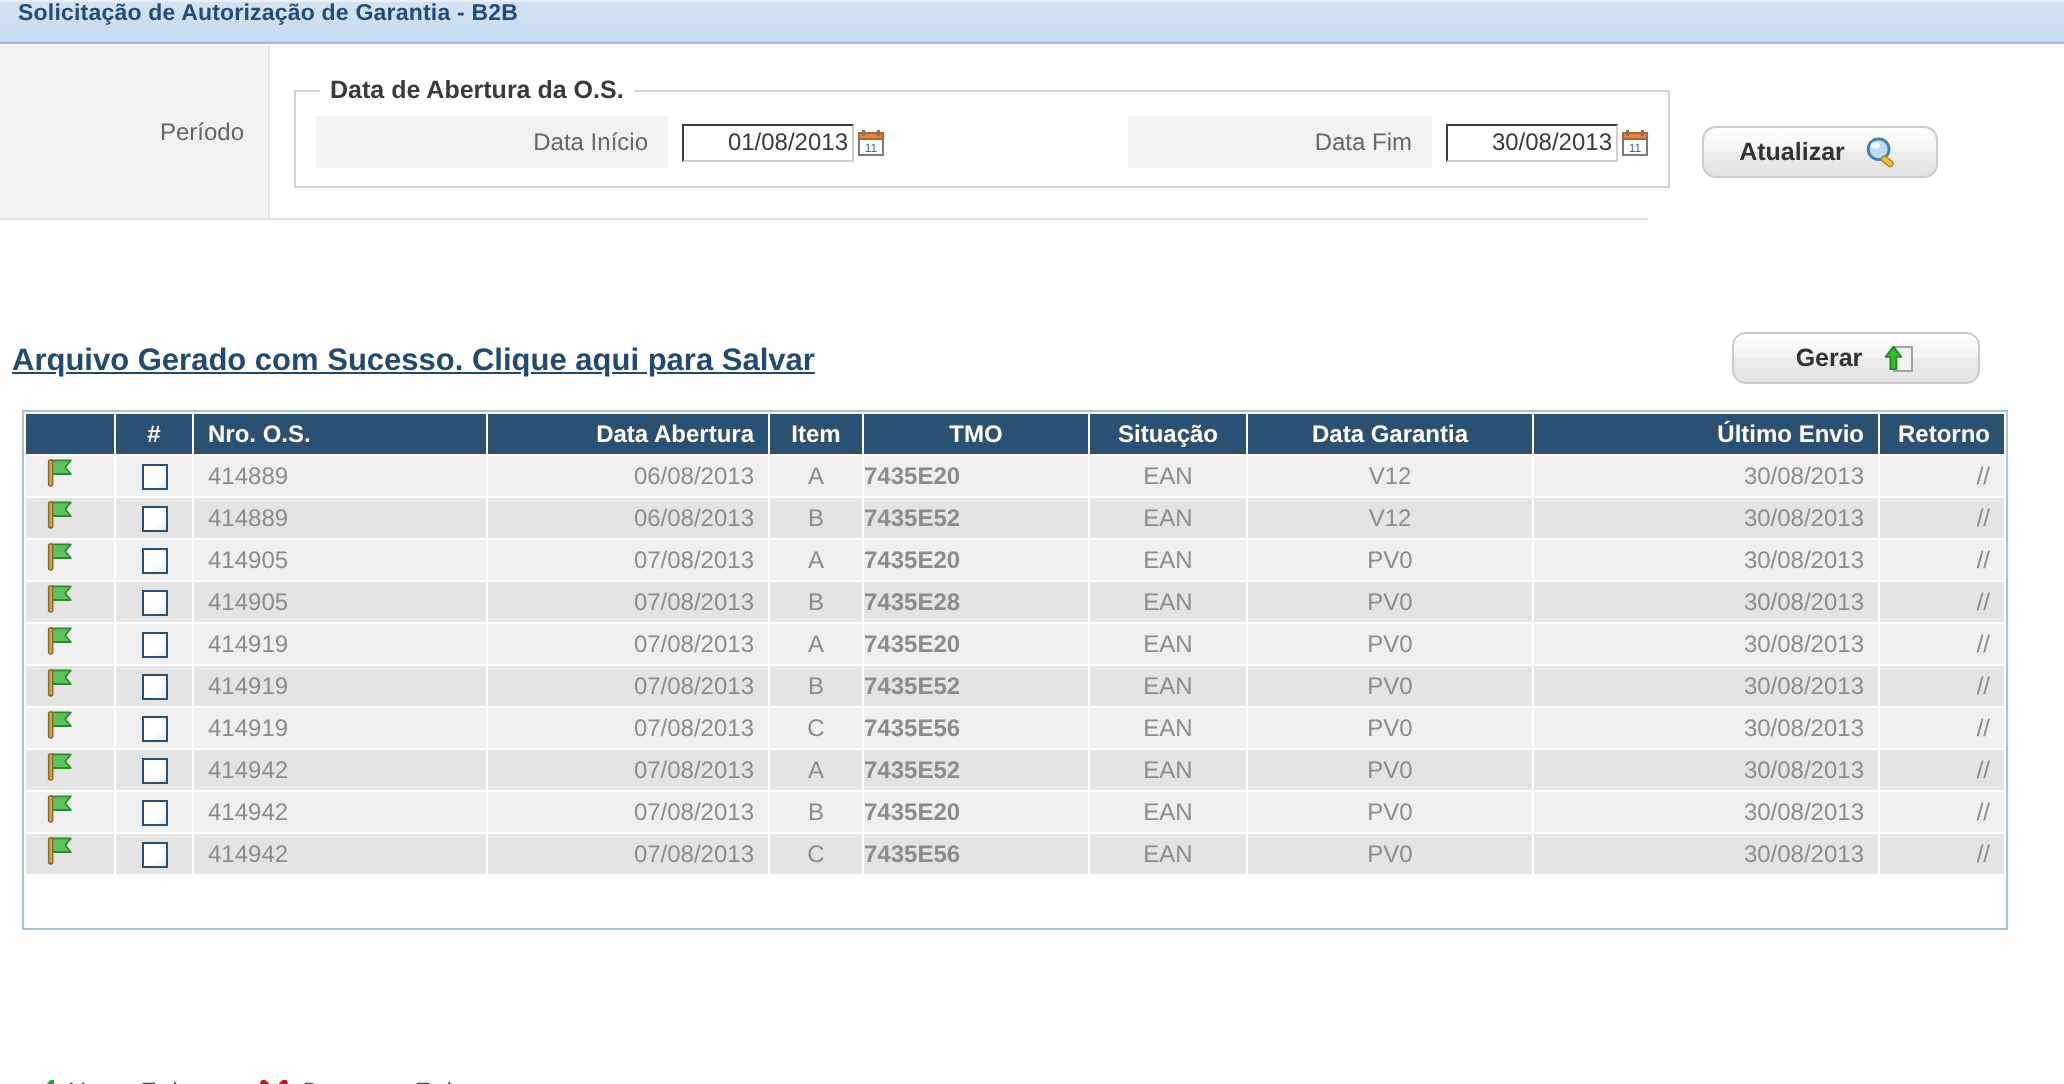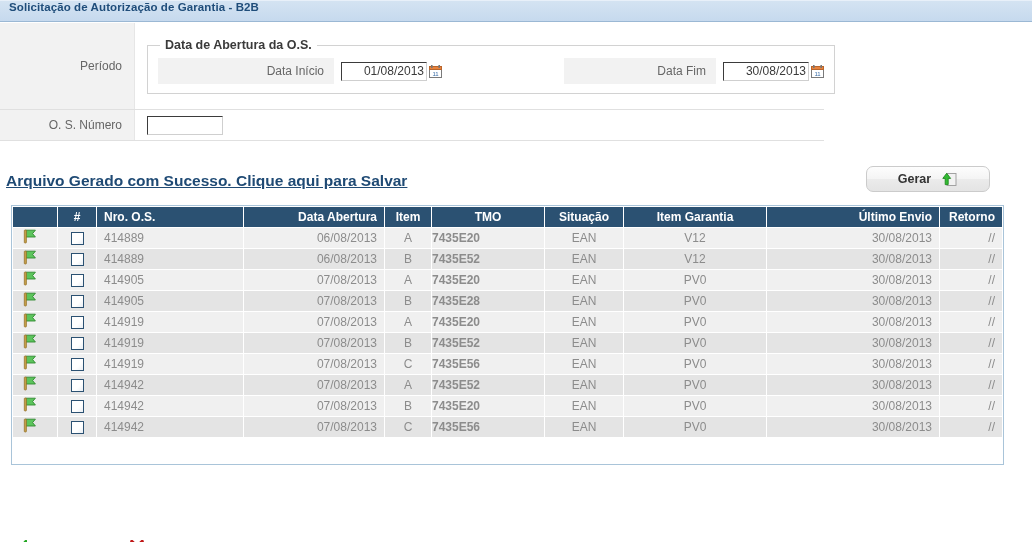--- a/index.html
+++ b/index.html
@@ -296,29 +296,33 @@
                 <rect x="0.5" y="1.5" width="12" height="3" fill="#e8823c" stroke="#b8652c"></rect>
                 <rect x="2" y="0" width="1.6" height="3" fill="#777777"></rect>
                 <rect x="9.4" y="0" width="1.6" height="3" fill="#777777"></rect>
                 <text x="6.5" y="11" font-size="6" fill="#3a6ea8" text-anchor="middle" font-family="'Liberation Sans',sans-serif">11</text>
               </svg>
             </span>
           </div>
         </fieldset>
       </td>
     </tr>
-    <tr>
-      <td class="lbl-cell short">O. S. Número</td>
-      <td class="field-cell short">
-        <input class="os-input" type="text" value="" style="">
-      </td>
-    </tr>
   </tbody>
     </table>
 
+  <div class="btn" id="btn-atualizar">
+    <span>Atualizar</span>
+    <span class="glyph">
+      <svg width="18" height="16" viewBox="0 0 18 16">
+        <circle cx="7.3" cy="6.6" r="5.2" fill="#bcdcf5" stroke="#3f7fb5" stroke-width="1.4"></circle>
+        <ellipse cx="5.6" cy="4.7" rx="2.3" ry="1.6" fill="#ffffff" opacity="0.85"></ellipse>
+        <rect x="10" y="9.6" width="6.4" height="2.8" rx="1.2" fill="#f0c040" stroke="#b98c14" stroke-width="0.8" transform="rotate(38 10 9.6)"></rect>
+      </svg>
+    </span>
+  </div>
 </div>
 
 <div class="save-link">Arquivo Gerado com Sucesso. Clique aqui para Salvar</div>
 
 <div class="btn" id="btn-gerar">
   <span>Gerar</span>
   <span class="glyph">
     <svg width="17" height="15" viewBox="0 0 17 15">
       <rect x="6" y="1.5" width="9" height="12" fill="#f2f2f2" stroke="#9a9a9a" stroke-width="0.9"></rect>
       <path d="M5 6 L5 2.2 L1.2 2.2 L1.2 0 L1.2 0 Z" fill="none"></path>
@@ -331,21 +335,21 @@
   <table class="grid">
     <thead>
       <tr>
         <th class="c-flag"></th>
         <th class="c-chk">#</th>
         <th class="c-os">Nro. O.S.</th>
         <th class="c-data">Data Abertura</th>
         <th class="c-item">Item</th>
         <th class="c-tmo">TMO</th>
         <th class="c-sit">Situação</th>
-        <th class="c-tipo">Item Garantia</th>
+        <th class="c-tipo">Data Garantia</th>
         <th class="c-env">Último Envio</th>
         <th class="c-ret">Retorno</th>
       </tr>
     </thead>
     <tbody id="grid-body">
         <tr>
           <td class="c-flag"><span><svg width="17" height="15" viewBox="0 0 17 15">
                 <path d="M4.6 1.2 L14.4 1.2 L11.6 4.6 L14.4 8.0 L4.6 8.0 Z" fill="#5cc45c" stroke="#2f8a2f" stroke-width="0.9" stroke-linejoin="round"></path>
                 <rect x="3.3" y="1.0" width="2.1" height="13" rx="0.7" fill="#c9a24a" stroke="#8c6a22" stroke-width="0.7"></rect>
               </svg></span></td>

